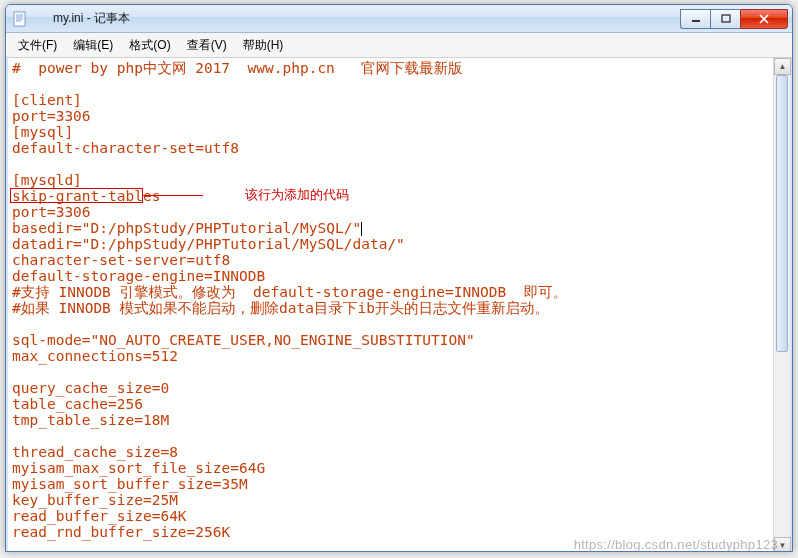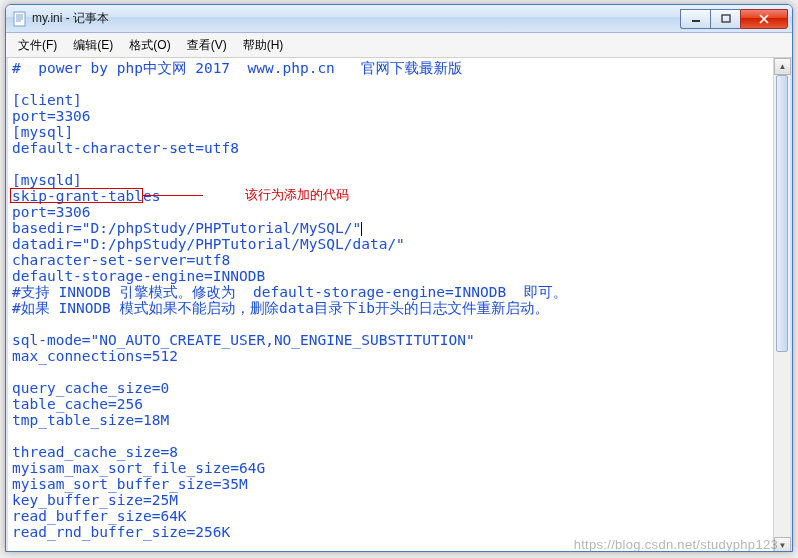--- a/index.html
+++ b/index.html
@@ -22,20 +22,21 @@
     overflow: hidden;
   }
   .titlebar {
     height: 28px;
     background: linear-gradient(to bottom, #e8f1fb 0%, #d5e5f7 45%, #c2d9f0 46%, #d9e8f8 100%);
     border-bottom: 1px solid #a0b8d8;
     display: flex;
     align-items: center;
     padding: 0 4px 0 6px;
     position: relative;
+    gap: 21px;
   }
   .title-icon {
     width: 16px; height: 16px;
     margin-right: 4px;
     display: inline-flex;
     align-items: center; justify-content: center;
   }
   .title-text {
     font-size: 12px;
     color: #1a1a1a;
@@ -84,21 +85,21 @@
     border-top: none;
     background: #fff;
   }
   .content {
     position: absolute;
     left: 0; top: 0; right: 17px; bottom: 0;
     padding: 2px 4px;
     font-family: "SimSun", "NSimSun", monospace;
     font-size: 14.5px;
     line-height: 16px;
-    color: #1d4ed8;
+    color: #c2410c;
     white-space: pre;
     overflow: hidden;
   }
   .scrollbar {
     position: absolute;
     right: 0; top: 0; bottom: 0;
     width: 17px;
     background: #f0f0f0;
     border-left: 1px solid #d8d8d8;
   }

